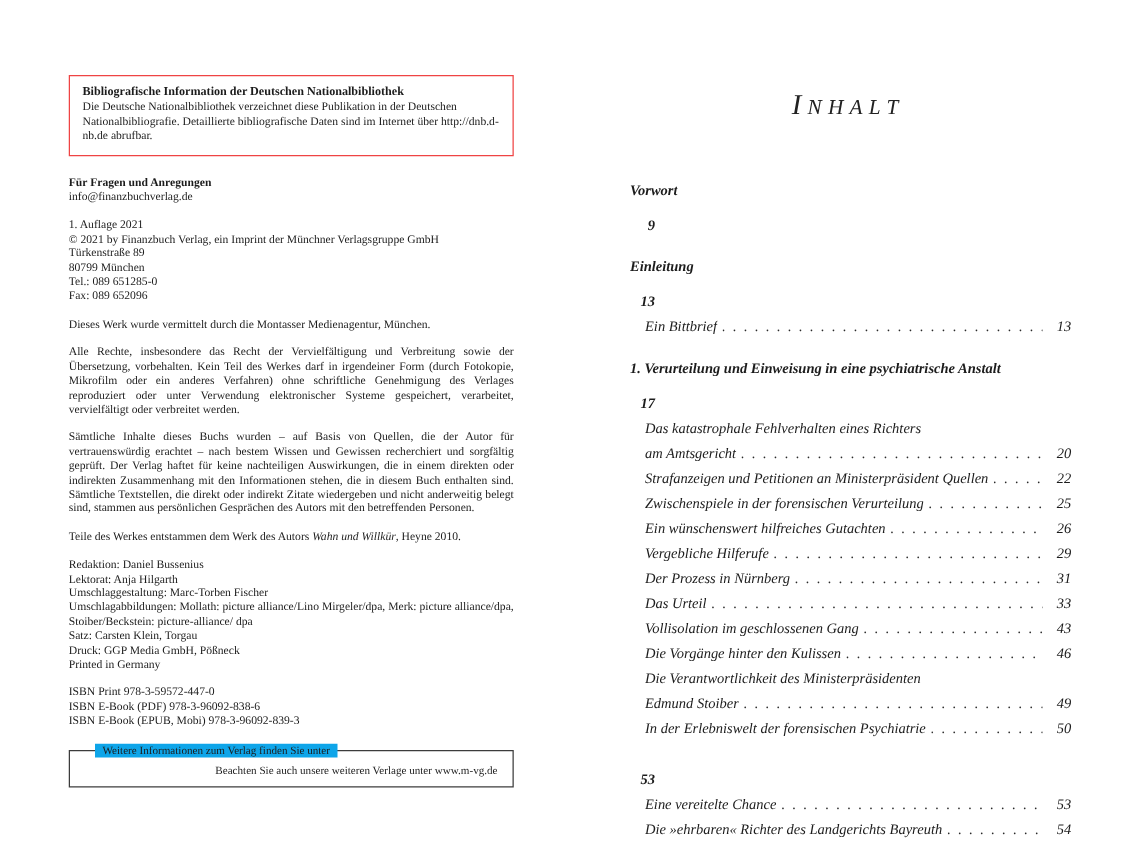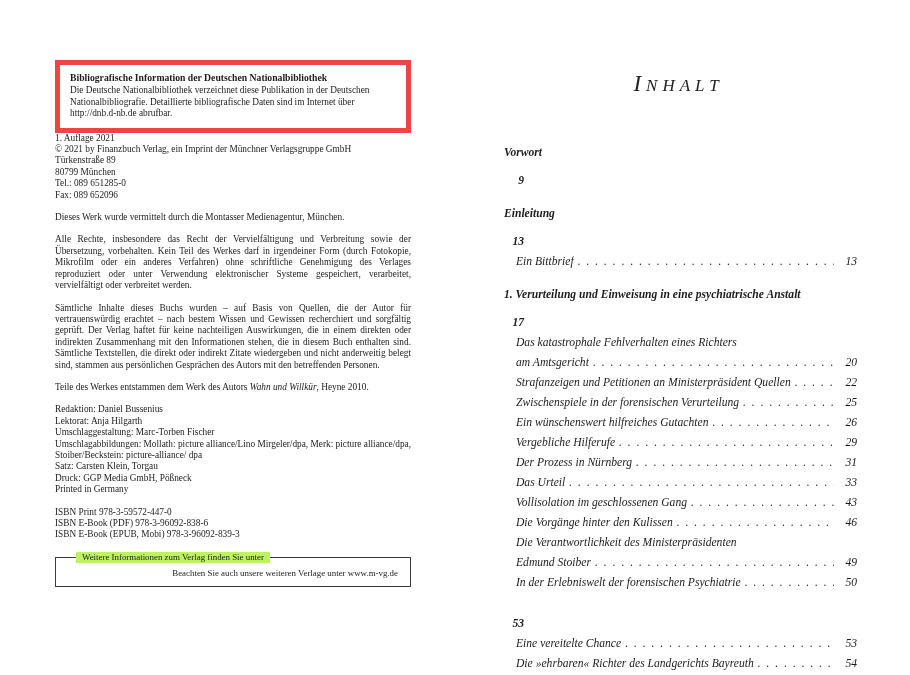--- a/index.html
+++ b/index.html
@@ -12,37 +12,38 @@
     overflow: hidden;
   }
   .page { position: absolute; }
 
   
   .left-page {
     left: 55px; top: 60px; width: 356px;
     font-size: 9.3px; line-height: 11.4px;
   }
   .info-box {
-    border: 5px solid #ef4444;
+    border: 1px solid #ef4444;
     padding: 7px 10px 8px 10px;
+    margin-bottom: 17px;
   }
   .ib-title { font-weight: bold; font-size: 9.7px; margin-bottom: 2px; }
   .block { margin-bottom: 11px; }
   .justify { text-align: justify; }
   .bold { font-weight: bold; }
   .credits-block .line { text-align: justify; }
   .pub-box {
     border: 1px solid #3c3c3c;
     margin-top: 16px;
     position: relative;
     padding: 8px 12px 7px 22px;
   }
   .pub-legend {
     position: absolute; top: -6px; left: 20px;
-    background: #bef264; padding: 0 6px;
+    background: #0ea5e9; padding: 0 6px;
     font-size: 8.9px; white-space: nowrap; text-align: center;
   }
   .pub-url { font-weight: bold; font-size: 15.5px; line-height: 17px; }
   .pub-note { font-size: 8.9px; margin-top: 2px; text-align: right; }
 
   
   .right-page { left: 500px; top: 63px; width: 357px; font-style: italic; }
   .toc-title {
     text-align: center;
     font-size: 17px;
@@ -76,20 +77,24 @@
 </head>
 <body>
 
 <div class="page left-page">
 
   <div class="info-box">
     <div class="ib-title">Bibliografische Information der Deutschen Nationalbibliothek</div>
     <div class="ib-body">Die Deutsche Nationalbibliothek verzeichnet diese Publikation in der Deutschen Nationalbibliografie. Detaillierte bibliografische Daten sind im Internet über http://dnb.d-nb.de abrufbar.</div>
   </div>
 
+  <div class="block">
+    <div class="bold">Für Fragen und Anregungen</div>
+    <div>info@finanzbuchverlag.de</div>
+  </div>
 
   <div class="block">
       <div class="line">1. Auflage 2021</div>
       <div class="line">© 2021 by Finanzbuch Verlag, ein Imprint der Münchner Verlagsgruppe GmbH</div>
       <div class="line">Türkenstraße 89</div>
       <div class="line">80799 München</div>
       <div class="line">Tel.: 089 651285-0</div>
       <div class="line">Fax: 089 652096</div>
     </div>
 

